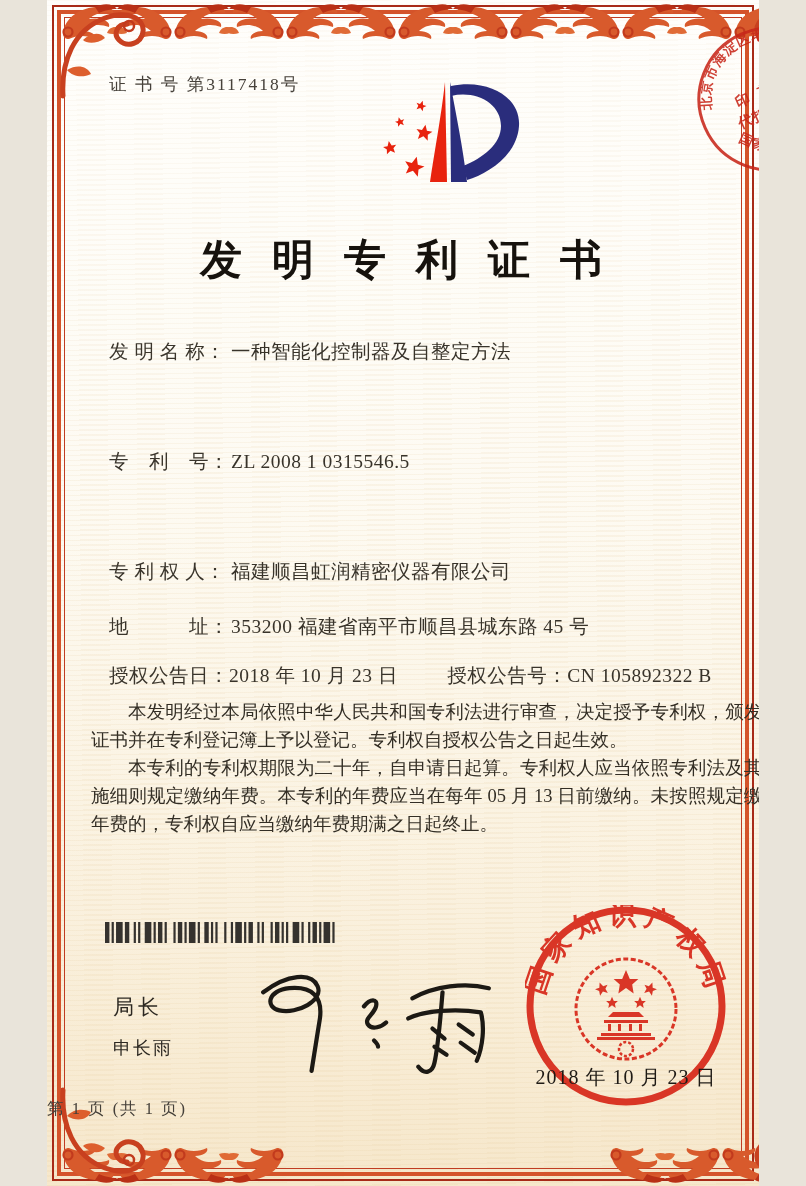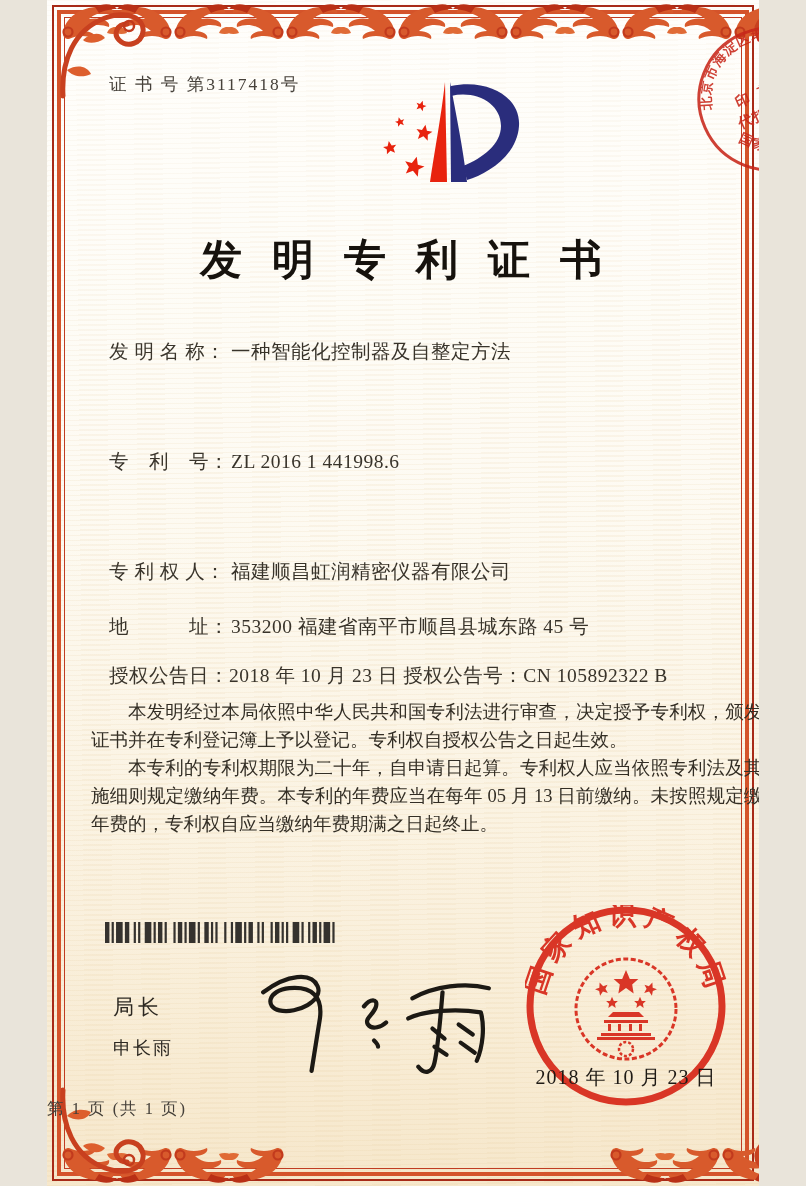--- a/index.html
+++ b/index.html
@@ -15,21 +15,21 @@
   .frame-mid{position:absolute;inset:10px;border:4px solid #d4532a;}
   .frame-inner{position:absolute;inset:17px;border:1px solid #c03c22;}
   .orn{position:absolute;pointer-events:none;}
   
   .cert-no{position:absolute;left:62px;top:72px;font-size:17.5px;letter-spacing:2px;color:#46413a;}
   .title{position:absolute;left:0;top:204px;width:100%;text-align:center;font-size:42px;font-weight:700;
          letter-spacing:30px;padding-left:26px;box-sizing:border-box;color:#16120d;}
   .field-row{position:absolute;left:62px;width:700px;font-size:19.5px;letter-spacing:.5px;color:#38332a;white-space:nowrap;}
   .f-label{display:inline-block;min-width:122px;color:#3a352c;}
   .f-value{color:#38332a;}
-  .f-second{font-family:Liberation Mono, monospace;}
+  .f-second{margin-left:44px;font-family:Liberation Mono, monospace;}
   .body-text{position:absolute;left:44px;top:698px;width:690px;}
   .body-text p{margin:0;font-size:18.5px;line-height:28px;text-indent:2em;text-align:justify;color:#332e25;}
   .barcode{position:absolute;left:58px;top:922px;width:234px;height:21px;}
   .sig-title{position:absolute;left:66px;top:993px;font-size:21px;letter-spacing:4px;color:#2c2822;text-align:center;}
   .sig-name{position:absolute;left:66px;top:1036px;font-size:18px;letter-spacing:2px;color:#2c2822;}
   .signature{position:absolute;left:188px;top:962px;width:272px;height:126px;}
   .seal{position:absolute;left:478px;top:905px;width:202px;height:202px;opacity:.93;}
   .seal-date{position:absolute;left:478px;top:1064px;width:202px;text-align:center;
              font-size:20px;letter-spacing:1px;color:#1e1a15;}
   .footer{position:absolute;left:0;top:1098px;width:100%;text-align:left;font-size:16.5px;
@@ -146,21 +146,21 @@
       <path d="M74,8 C112,0 144,20 142,48 C140,78 110,96 90,102 L86,88 C106,80 124,66 124,48 C124,26 100,12 74,18 Z"></path>
     </g>
   </svg>
 
   <h1 class="title">发明专利证书</h1>
 
   <div class="field-row" style="top:338px">
     <span class="f-label">发 明 名 称：</span><span class="f-value">一种智能化控制器及自整定方法</span>
   </div>
   <div class="field-row" style="top:448px">
-    <span class="f-label">专　利　号：</span><span class="f-value">ZL 2016 1 441998.6</span>
+    <span class="f-label">专　利　号：</span><span class="f-value">ZL 2008 1 0315546.5</span>
   </div>
   <div class="field-row" style="top:558px">
     <span class="f-label">专 利 权 人：</span><span class="f-value">福建顺昌虹润精密仪器有限公司</span>
   </div>
   <div class="field-row" style="top:613px">
     <span class="f-label">地　　　址：</span><span class="f-value">353200 福建省南平市顺昌县城东路 45 号</span>
   </div>
   <div class="field-row" style="top:662px">
     <span class="f-label" style="min-width:0">授权公告日：</span><span class="f-value">2018 年 10 月 23 日</span>
     <span class="f-label f-second" style="min-width:0">授权公告号：</span><span class="f-value">CN 105892322 B</span>

